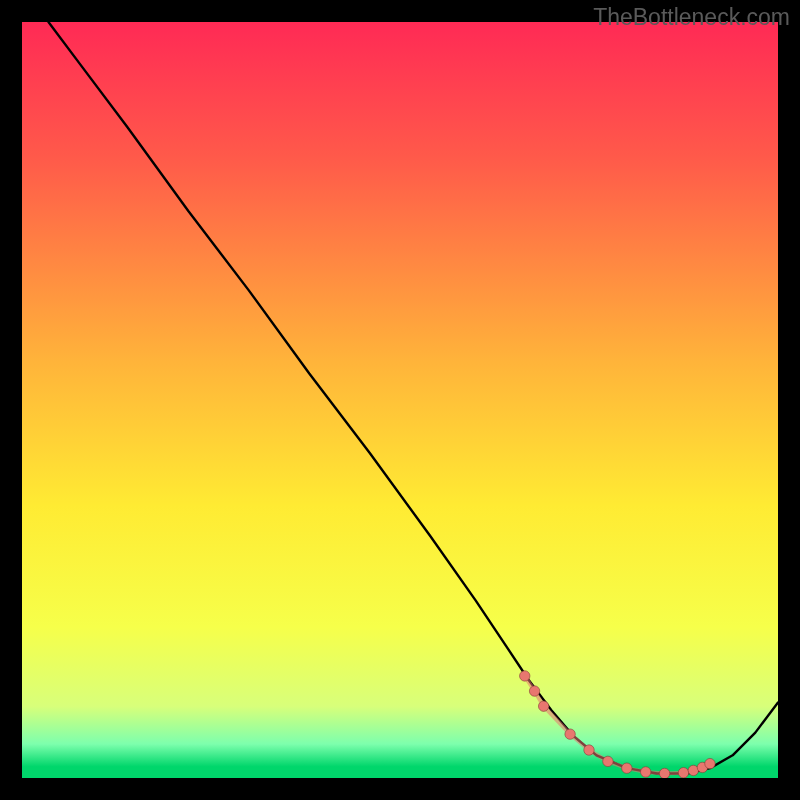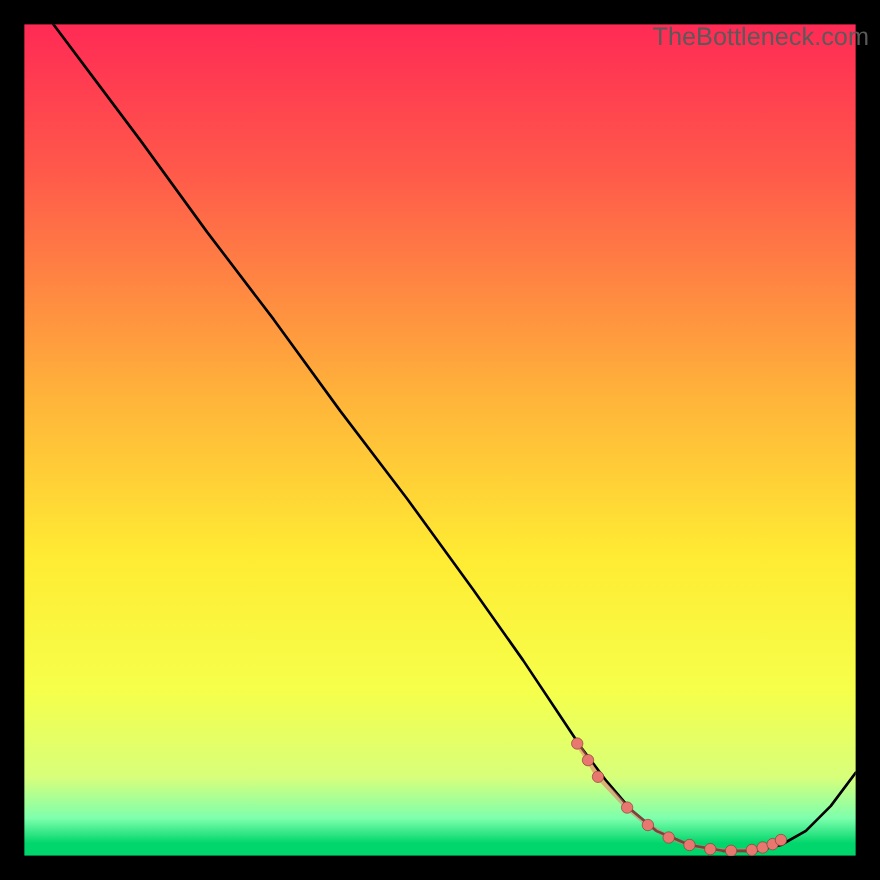--- a/index.html
+++ b/index.html
@@ -5,21 +5,21 @@
   * { margin: 0; padding: 0; box-sizing: border-box; }
   html, body { width: 800px; height: 800px; overflow: hidden; background: #000; }
   .frame {
     position: relative;
     width: 800px;
     height: 800px;
     background: #000;
   }
   .watermark {
     position: absolute;
-    top: 20px;
+    top: 4px;
     right: 10px;
     font-family: Arial, Helvetica, sans-serif;
     font-size: 23px;
     color: #5a5a5a;
     letter-spacing: 0px;
     z-index: 20;
   }
   .plot {
     position: absolute;
     left: 22px;

